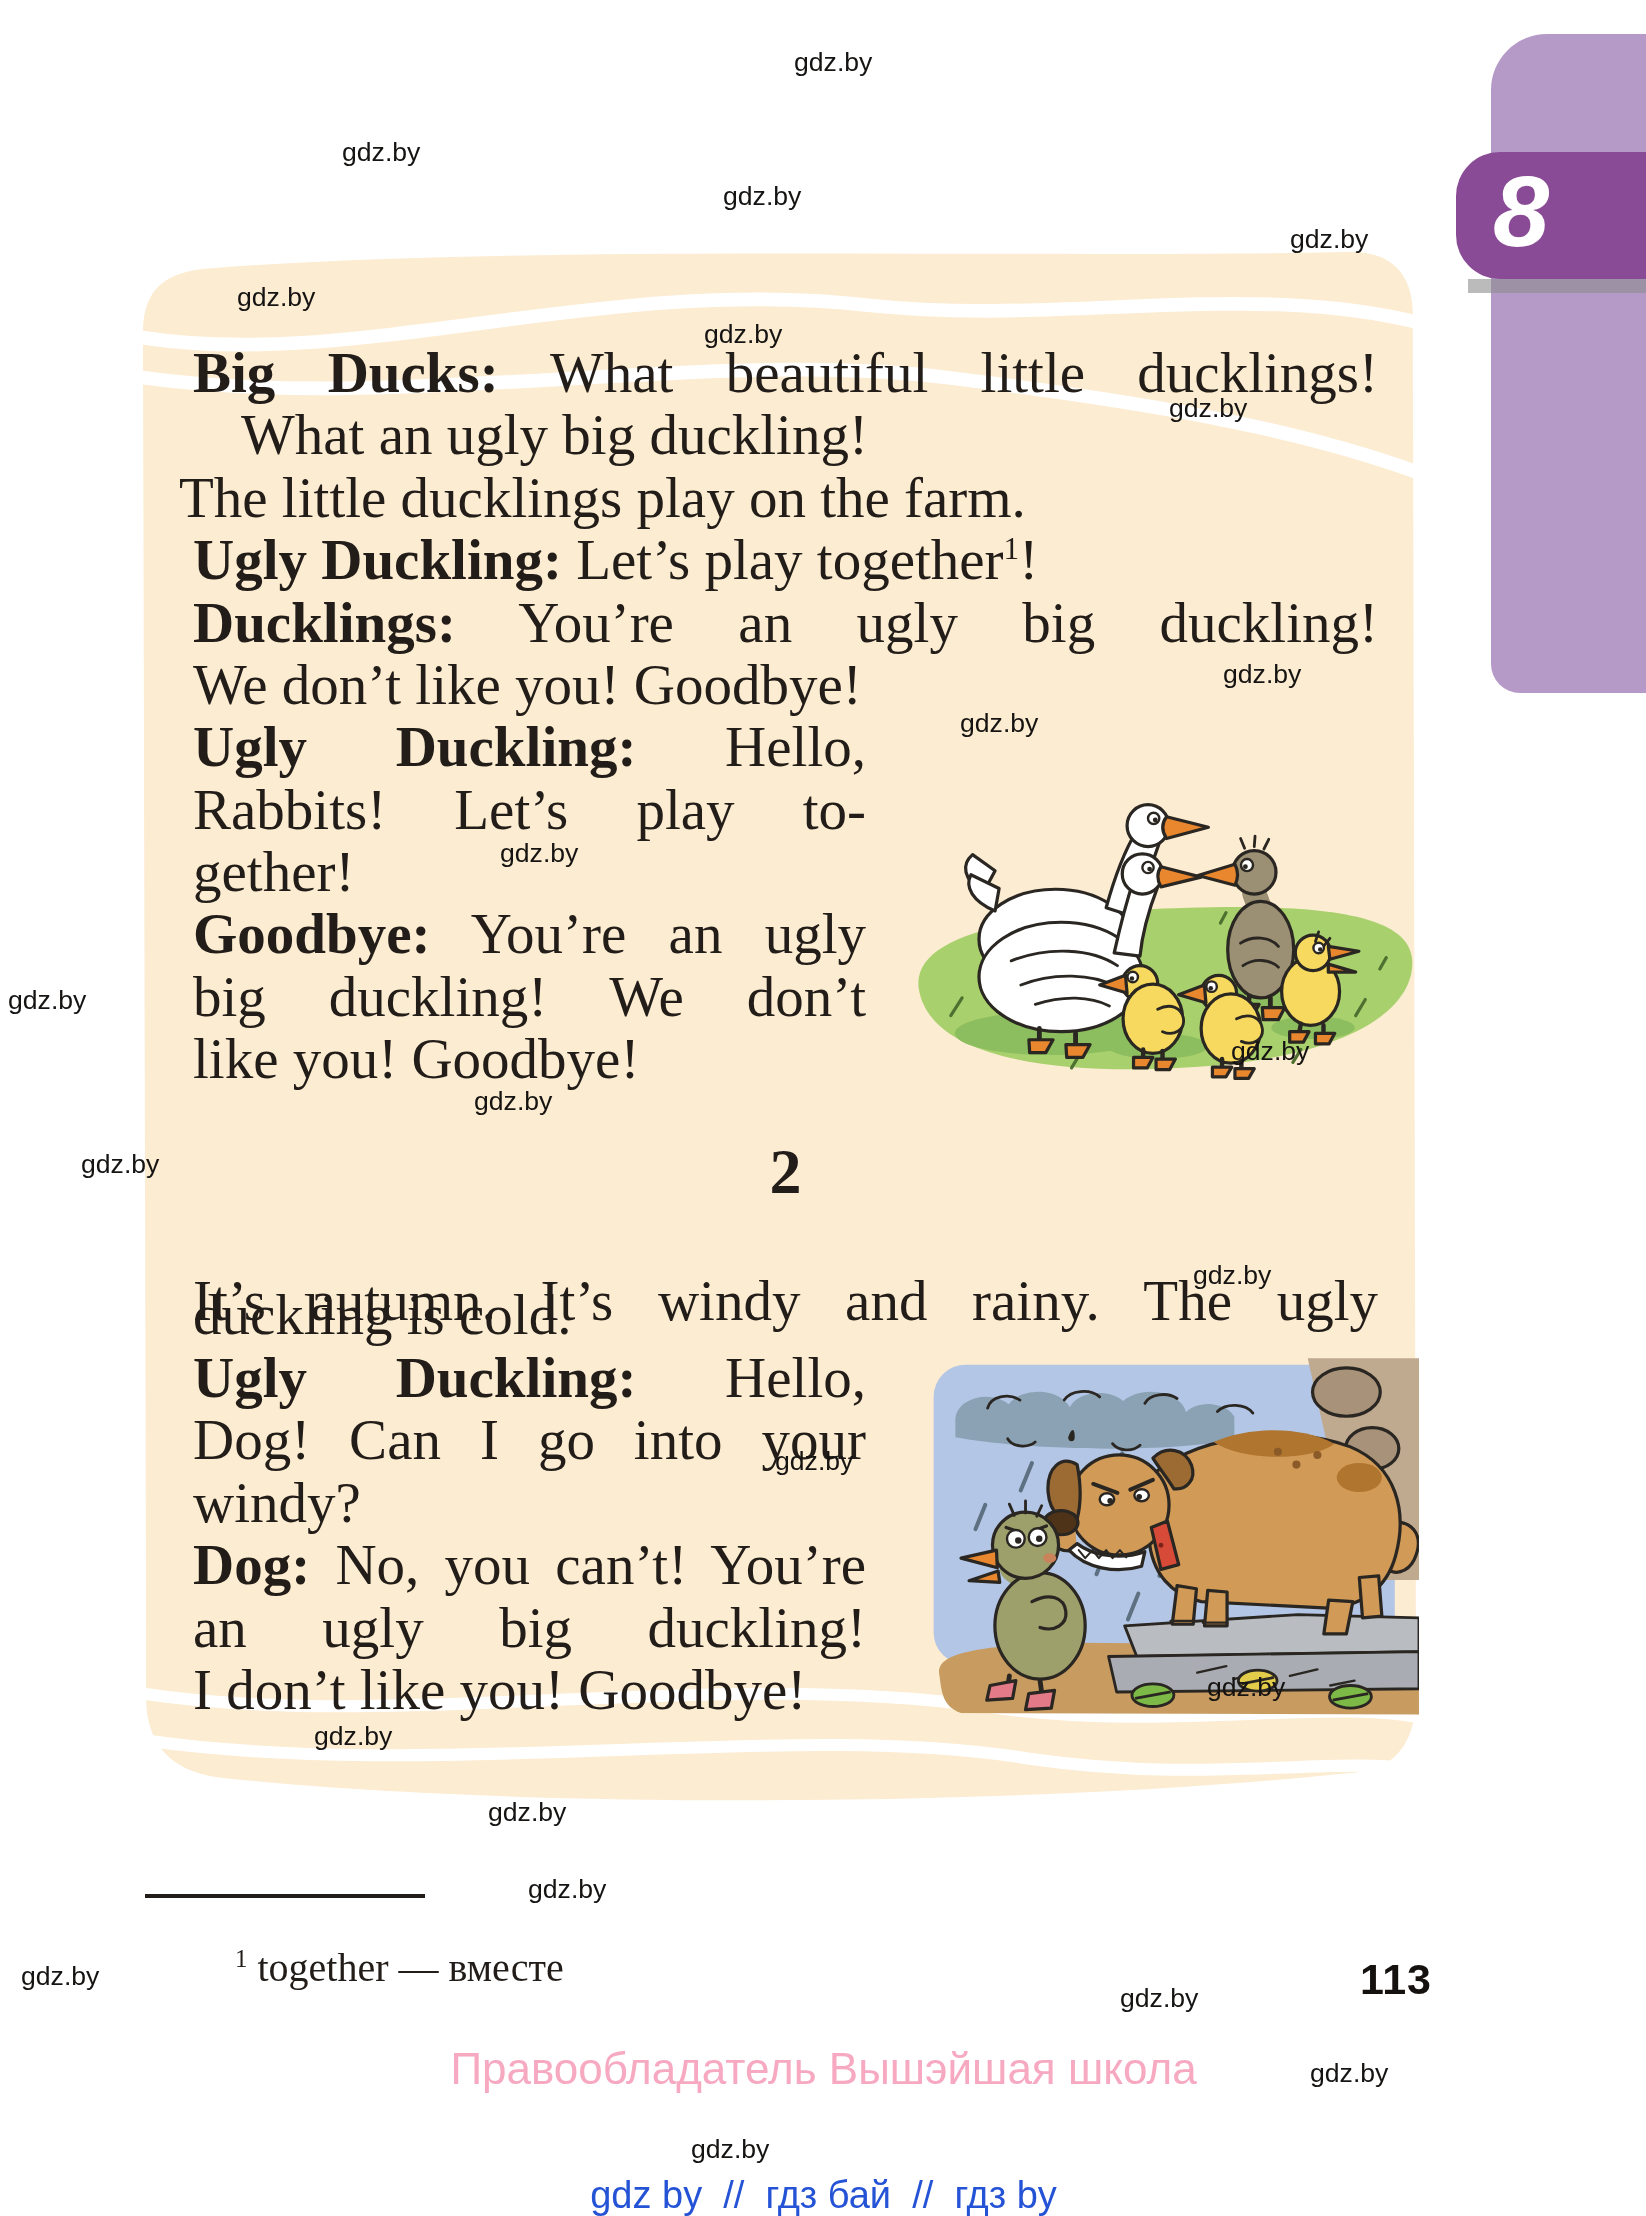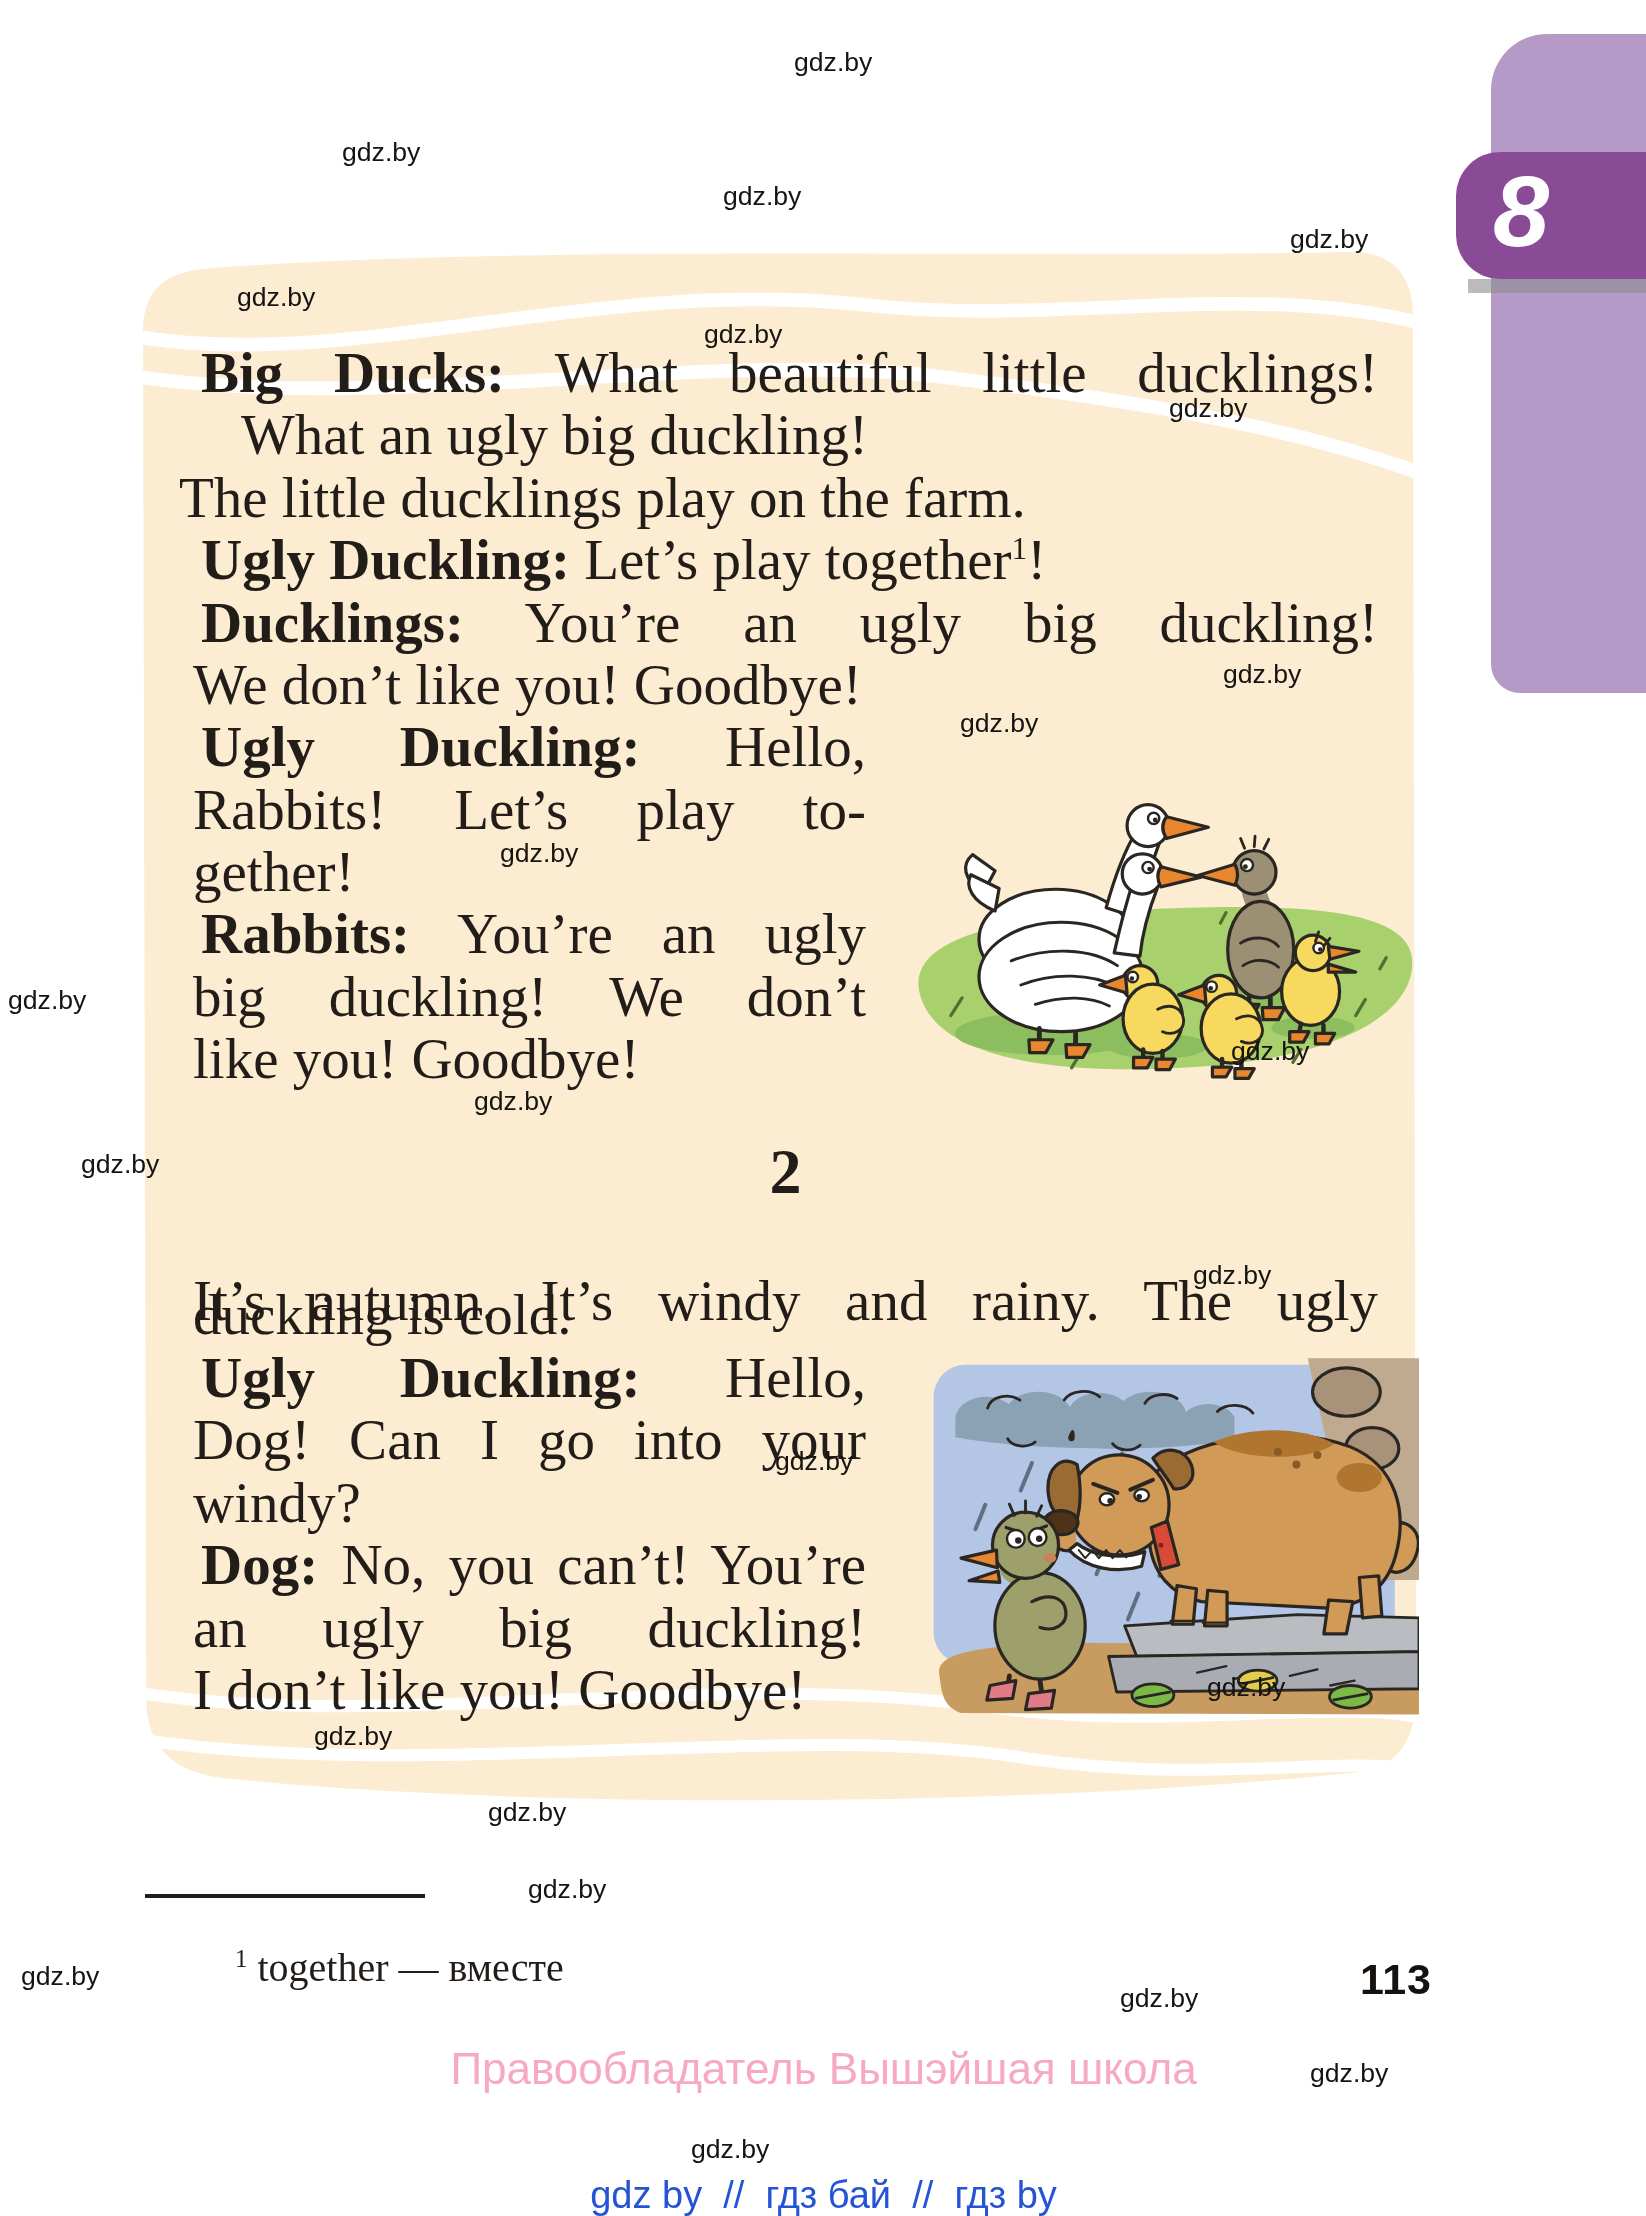--- a/index.html
+++ b/index.html
@@ -23,21 +23,21 @@
   .tab-shadow{position:absolute;left:1468px;top:279px;width:178px;height:13.7px;
               background:#8e8e8e;opacity:.6;}
 
   
   .story-box{position:absolute;left:143px;top:242px;width:1273px;height:1592px;}
 
   
   .story-line{position:absolute;font-family:"Liberation Serif",serif;font-size:57px;
               line-height:62px;color:#221d19;white-space:nowrap;}
   .story-line.justify{white-space:normal;text-align:justify;text-align-last:justify;}
-  .story-line .b{font-weight:bold;margin-left:8px;}
+  .story-line .b{font-weight:bold;}
   .story-line sup{font-size:55%;vertical-align:super;line-height:0;}
   .sec-num{position:absolute;left:193px;top:1135px;width:1185px;text-align:center;
            font-family:"Liberation Serif",serif;font-weight:bold;font-size:64px;color:#221d19;}
 
   
   .rule{position:absolute;left:145px;top:1894px;width:280px;height:4px;background:#221d19;}
   .footnote{position:absolute;left:235px;top:1944px;font-family:"Liberation Serif",serif;
             font-size:40px;color:#221d19;}
   .footnote sup{font-size:62%;vertical-align:super;}
 
@@ -262,21 +262,21 @@
   <div>
       <div class="story-line justify" style="left: 193px; top: 342px; width: 1185px;"><span class="b">Big Ducks:</span><span> What beautiful little ducklings!</span></div>
       <div class="story-line" style="left: 193px; top: 404px; margin-left: 48px;"><span>What an ugly big duckling!</span></div>
       <div class="story-line" style="left: 179px; top: 467px;"><span>The little ducklings play on the farm.</span></div>
       <div class="story-line" style="left: 193px; top: 529px;"><span class="b">Ugly Duckling:</span><span> Let’s play together</span><sup>1</sup><span>!</span></div>
       <div class="story-line justify" style="left: 193px; top: 592px; width: 1185px;"><span class="b">Ducklings:</span><span> You’re an ugly big duckling!</span></div>
       <div class="story-line" style="left: 193px; top: 654px;"><span>We don’t like you! Goodbye!</span></div>
       <div class="story-line justify" style="left: 193px; top: 716px; width: 673px;"><span class="b">Ugly Duckling:</span><span> Hello,</span></div>
       <div class="story-line justify" style="left: 193px; top: 779px; width: 673px;"><span>Rabbits! Let’s play to-</span></div>
       <div class="story-line" style="left: 193px; top: 841px;"><span>gether!</span></div>
-      <div class="story-line justify" style="left: 193px; top: 903px; width: 673px;"><span class="b">Rabbits:</span><span> You’re an ugly</span></div>
+      <div class="story-line justify" style="left: 193px; top: 903px; width: 673px;"><span class="b">Goodbye:</span><span> You’re an ugly</span></div>
       <div class="story-line justify" style="left: 193px; top: 966px; width: 673px;"><span>big duckling! We don’t</span></div>
       <div class="story-line" style="left: 193px; top: 1028px;"><span>like you! Goodbye!</span></div>
       <div class="story-line justify" style="left: 193px; top: 1222px; width: 1185px; margin-top: 48px;"><span>It’s autumn. It’s windy and rainy. The ugly</span></div>
       <div class="story-line" style="left: 193px; top: 1284px;"><span>duckling is cold.</span></div>
       <div class="story-line justify" style="left: 193px; top: 1347px; width: 673px;"><span class="b">Ugly Duckling:</span><span> Hello,</span></div>
       <div class="story-line justify" style="left: 193px; top: 1409px; width: 673px;"><span>Dog! Can I go into your</span></div>
       <div class="story-line" style="left: 193px; top: 1472px;"><span>windy?</span></div>
       <div class="story-line justify" style="left: 193px; top: 1534px; width: 673px;"><span class="b">Dog:</span><span> No, you can’t! You’re</span></div>
       <div class="story-line justify" style="left: 193px; top: 1597px; width: 673px;"><span>an ugly big duckling!</span></div>
       <div class="story-line" style="left: 193px; top: 1659px;"><span>I don’t like you! Goodbye!</span></div>

